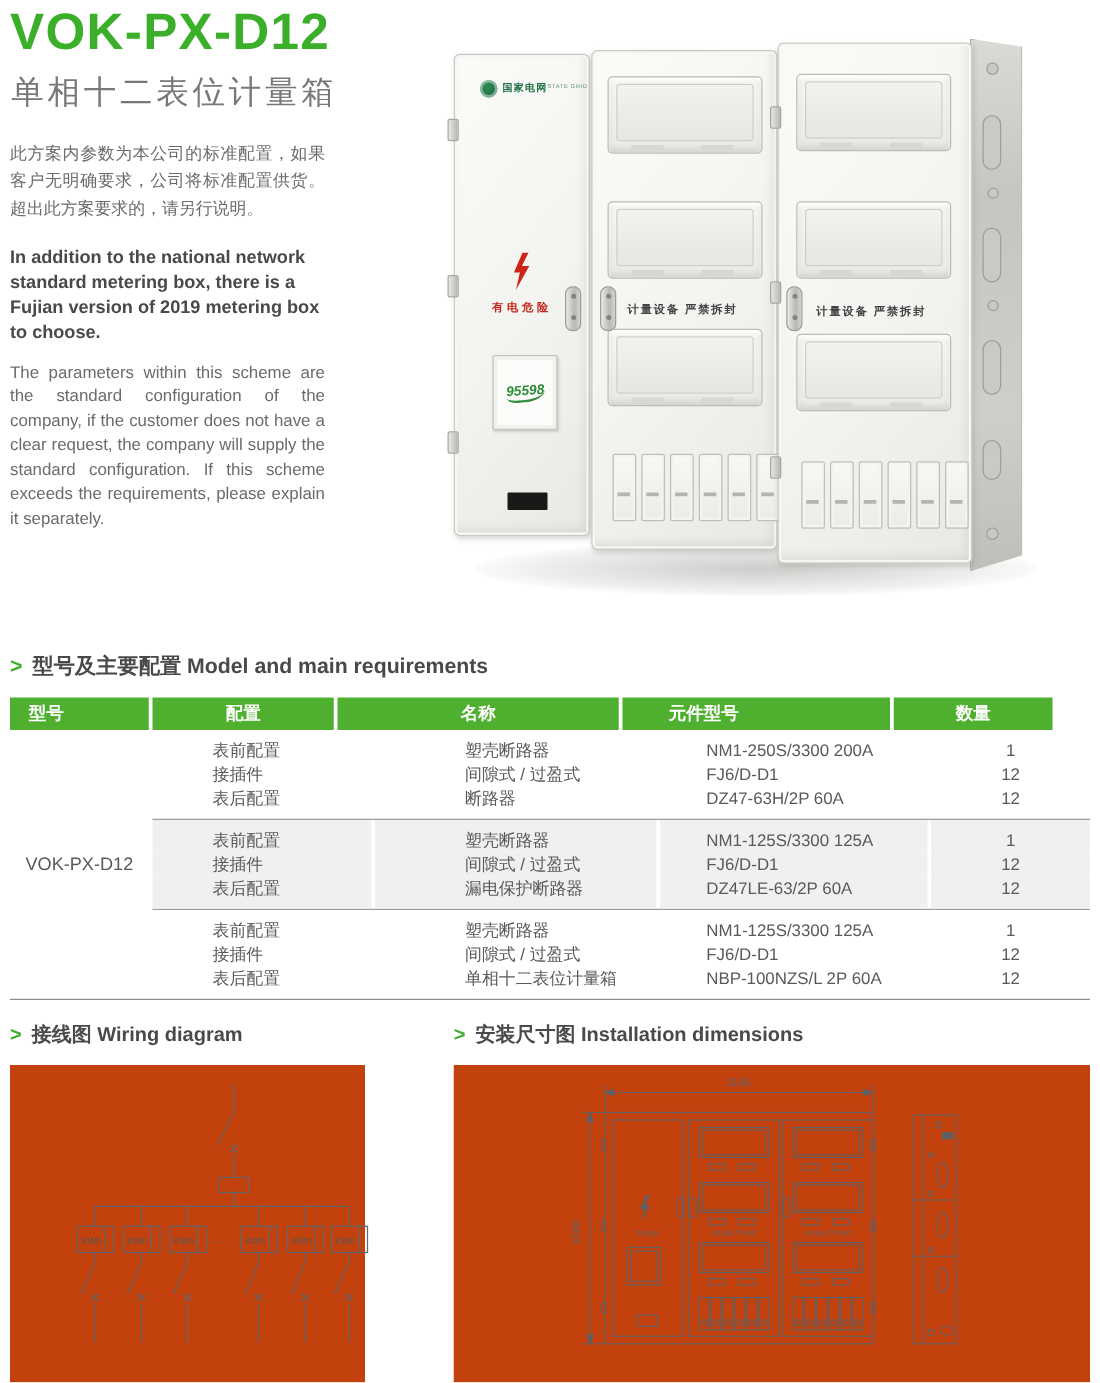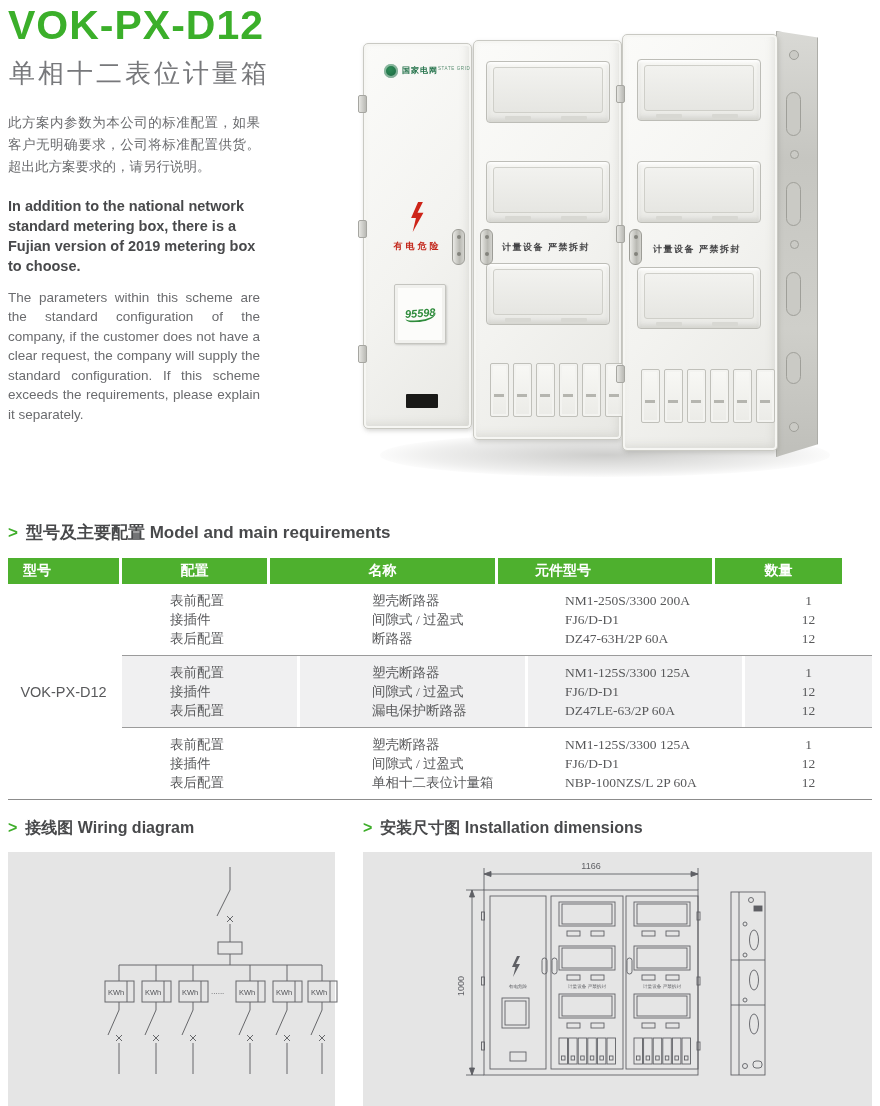--- a/index.html
+++ b/index.html
@@ -70,34 +70,34 @@
   .tbl-head{display:flex;height:26px;}
   .th{background:#4eb02e;color:#fff;font-weight:bold;font-size:14px;display:flex;align-items:center;}
   .th0{width:111px;margin-right:3px;padding-left:15px;box-sizing:border-box;}
   .th1{width:145px;margin-right:3px;justify-content:center;}
   .th2{width:225px;margin-right:3px;justify-content:center;}
   .th3{width:214px;margin-right:3px;padding-left:37px;box-sizing:border-box;}
   .th4{width:127px;justify-content:center;}
   .tbl-body{display:flex;border-bottom:1px solid #8c8c8c;}
   .col-model{width:111px;margin-right:3px;display:flex;align-items:center;justify-content:center;
       font-size:14.5px;color:#58595b;}
-  .col-rest{width:750px;font-family:Liberation Serif, serif;}
+  .col-rest{width:750px;}
   .group{display:grid;grid-template-columns:175px 225px 214px 127px;column-gap:3px;}
   .group + .group{border-top:1px solid #9b9b9b;}
   .cell{line-height:19px;height:19px;box-sizing:content-box;}
   .c0{padding-left:48px;}
   .c1{padding-left:72px;}
   .c2{padding-left:37px;}
   .c3{text-align:center;}
   .rtop{padding-top:7px;}
   .rbot{padding-bottom:7px;}
   .shaded .cell{background:#f0f0f1;}
   
-  .panel{position:absolute;top:852px;height:254px;background:#e5e5e5;}
-  .panel-wiring{left:8px;width:284px;padding-left:43px;}
+  .panel{position:absolute;top:852px;height:254px;background:#c2410c;}
+  .panel-wiring{left:8px;width:284px;}
   .panel-dims{left:363px;width:509px;}
   svg text{font-family:"Liberation Sans","DejaVu Sans",sans-serif;}
 </style>
 </head>
 <body>
 
 <div class="page">
 
   <div class="title">VOK-PX-D12</div>
   <div class="subtitle">单相十二表位计量箱</div>

